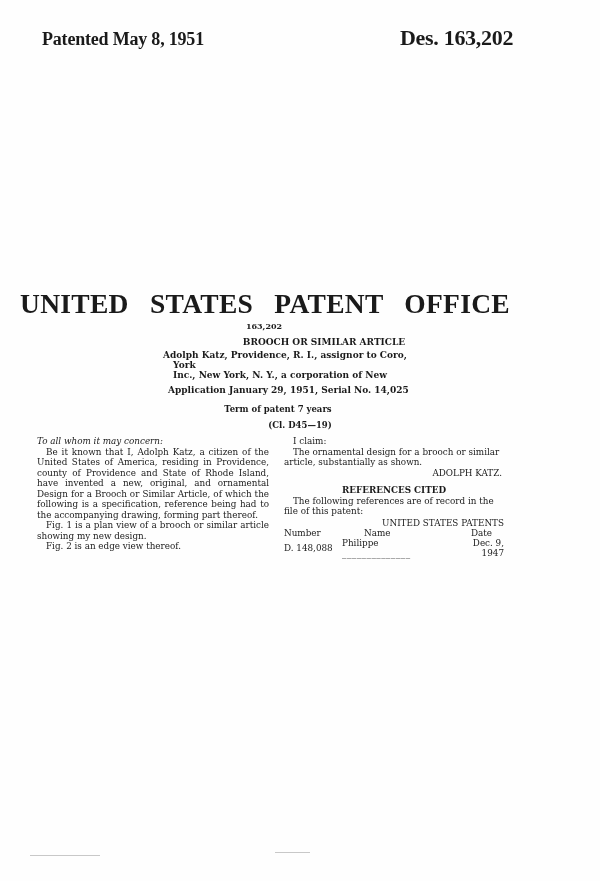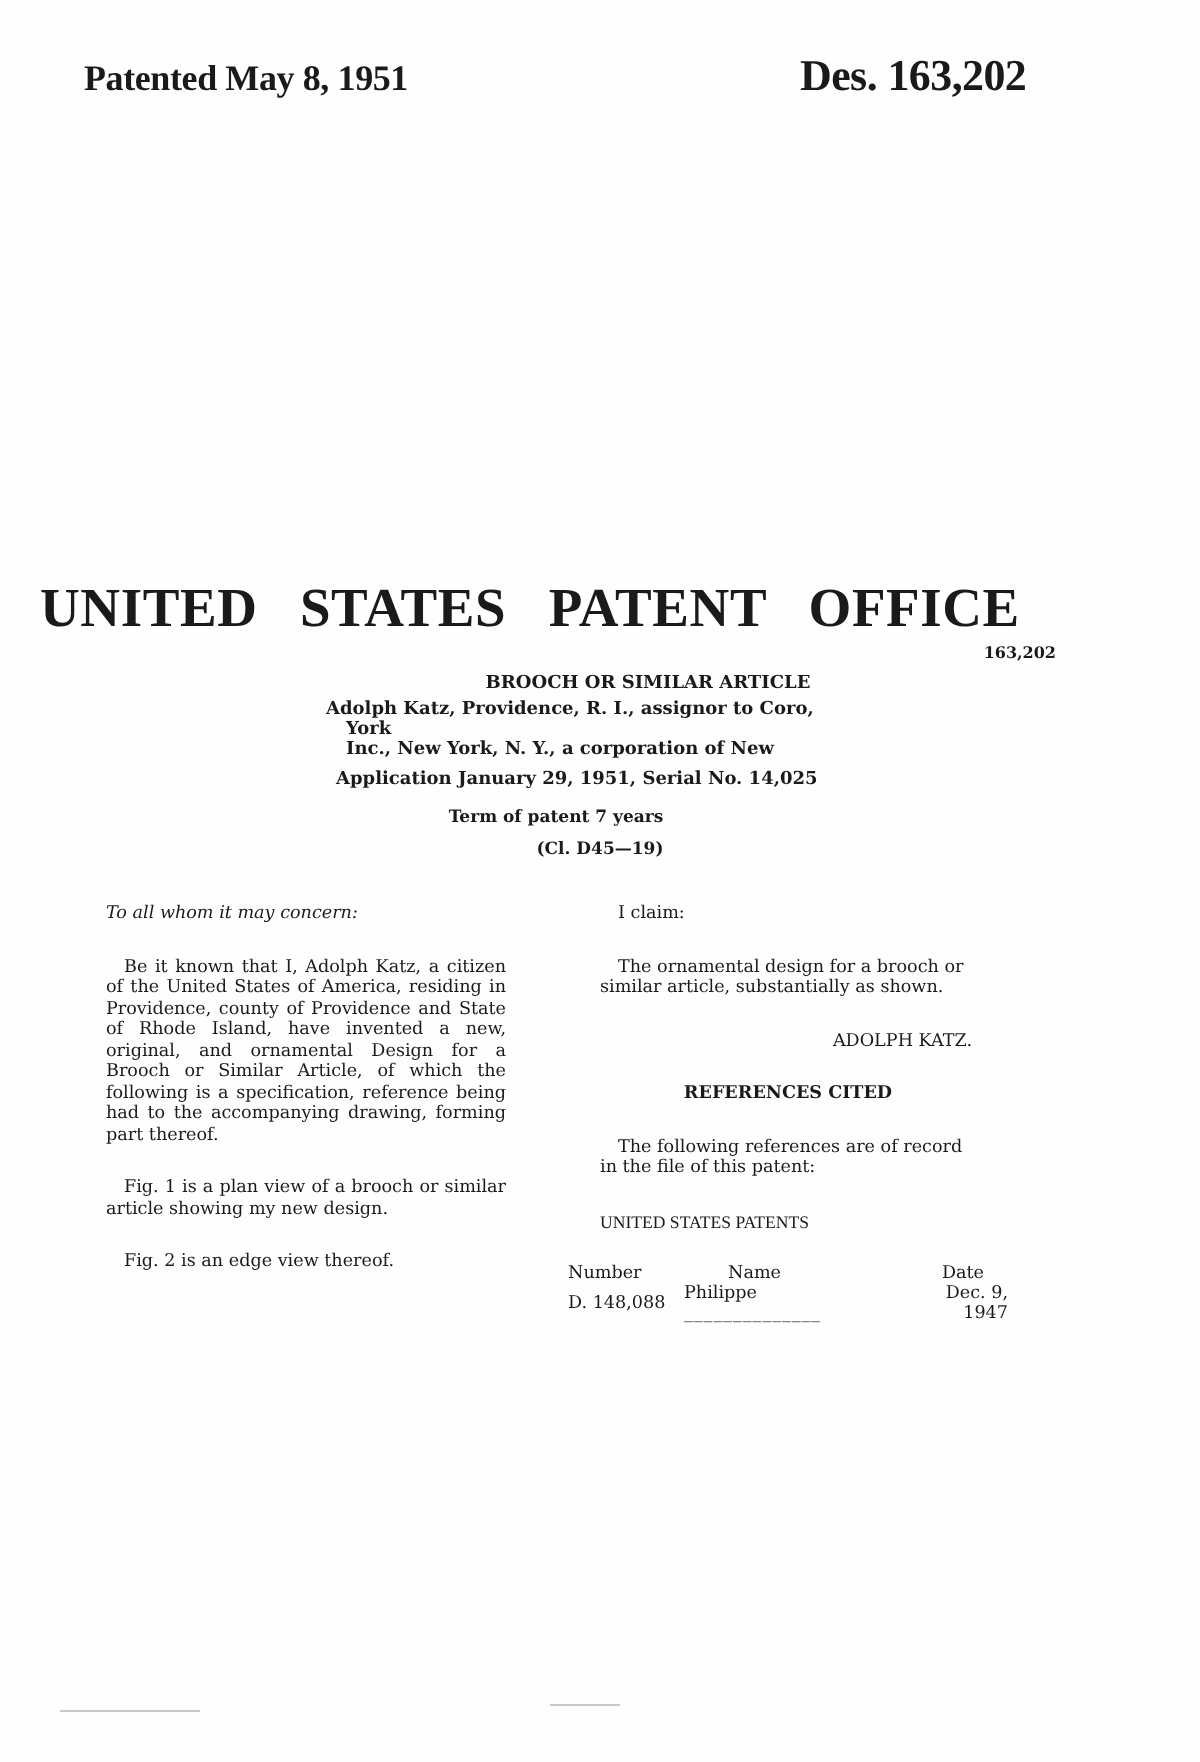--- a/index.html
+++ b/index.html
@@ -5,36 +5,36 @@
   html, body { margin: 0; padding: 0; }
   body {
     width: 600px; height: 881px; background: #fefefe; position: relative;
     font-family: "DejaVu Serif", "Liberation Serif", serif; color: #1a1a1a; overflow: hidden;
   }
   .abs { position: absolute; }
   .hdr-left { left: 42px; top: 29px; font-family: "Liberation Serif", serif; font-weight: bold; font-size: 18px; letter-spacing: -0.2px; }
   .hdr-right { left: 400px; top: 25px; font-family: "Liberation Serif", serif; font-weight: bold; font-size: 22px; letter-spacing: -0.3px; }
   .office { left: 0; width: 600px; top: 288px; text-align: center; font-family: "Liberation Serif", serif; font-weight: bold; font-size: 27.5px; word-spacing: 14px; letter-spacing: 0.3px; }
   .office span { margin-left: -70px; }
-  .pnum { left: 0; width: 528px; top: 321px; text-align: right; font-size: 8px; font-weight: bold; }
+  .pnum { left: 0; width: 528px; top: 321px; text-align: center; font-size: 8px; font-weight: bold; }
   .title { left: 0; width: 600px; top: 337px; text-align: center; font-size: 9px; font-weight: bold; margin-left: 24px; }
   .inventor { left: 163px; top: 350px; width: 260px; font-size: 9px; font-weight: bold; line-height: 10px; }
   .inventor .l2 { padding-left: 10px; display: block; }
   .application { left: 168px; top: 385px; font-size: 9px; font-weight: bold; }
   .term { left: 0; width: 556px; top: 404px; text-align: center; font-size: 8.5px; font-weight: bold; }
   .cls { left: 0; width: 600px; top: 420px; text-align: center; font-size: 8.5px; font-weight: bold; }
   .col { font-size: 8.8px; line-height: 10.5px; }
   .col-left { left: 37px; top: 436px; width: 232px; text-align: justify; }
   .col-right { left: 284px; top: 436px; width: 220px; }
   .ital { font-style: italic; }
   .indent { text-indent: 9px; }
-  p { margin: 16px; }
+  p { margin: 0; }
   .sig { text-align: right; padding-right: 2px; }
   .refhead { text-align: center; font-weight: bold; margin-top: 7px; }
-  .uspat { text-align: left; margin-top: 1px; font-family: Liberation Serif, serif; }
+  .uspat { text-align: right; margin-top: 1px; }
   table.refs { width: 100%; border-collapse: collapse; font-size: 8.8px; line-height: 10px; }
   table.refs td { padding: 0; }
   .c1 { width: 58px; } .c2 { } .c3 { text-align: right; }
   .dots { letter-spacing: 0.5px; }
   .smudge { height: 1px; background: #c8c8c8; }
 </style>
 </head>
 <body>
 
 <div class="abs hdr-left">Patented May 8, 1951</div>

